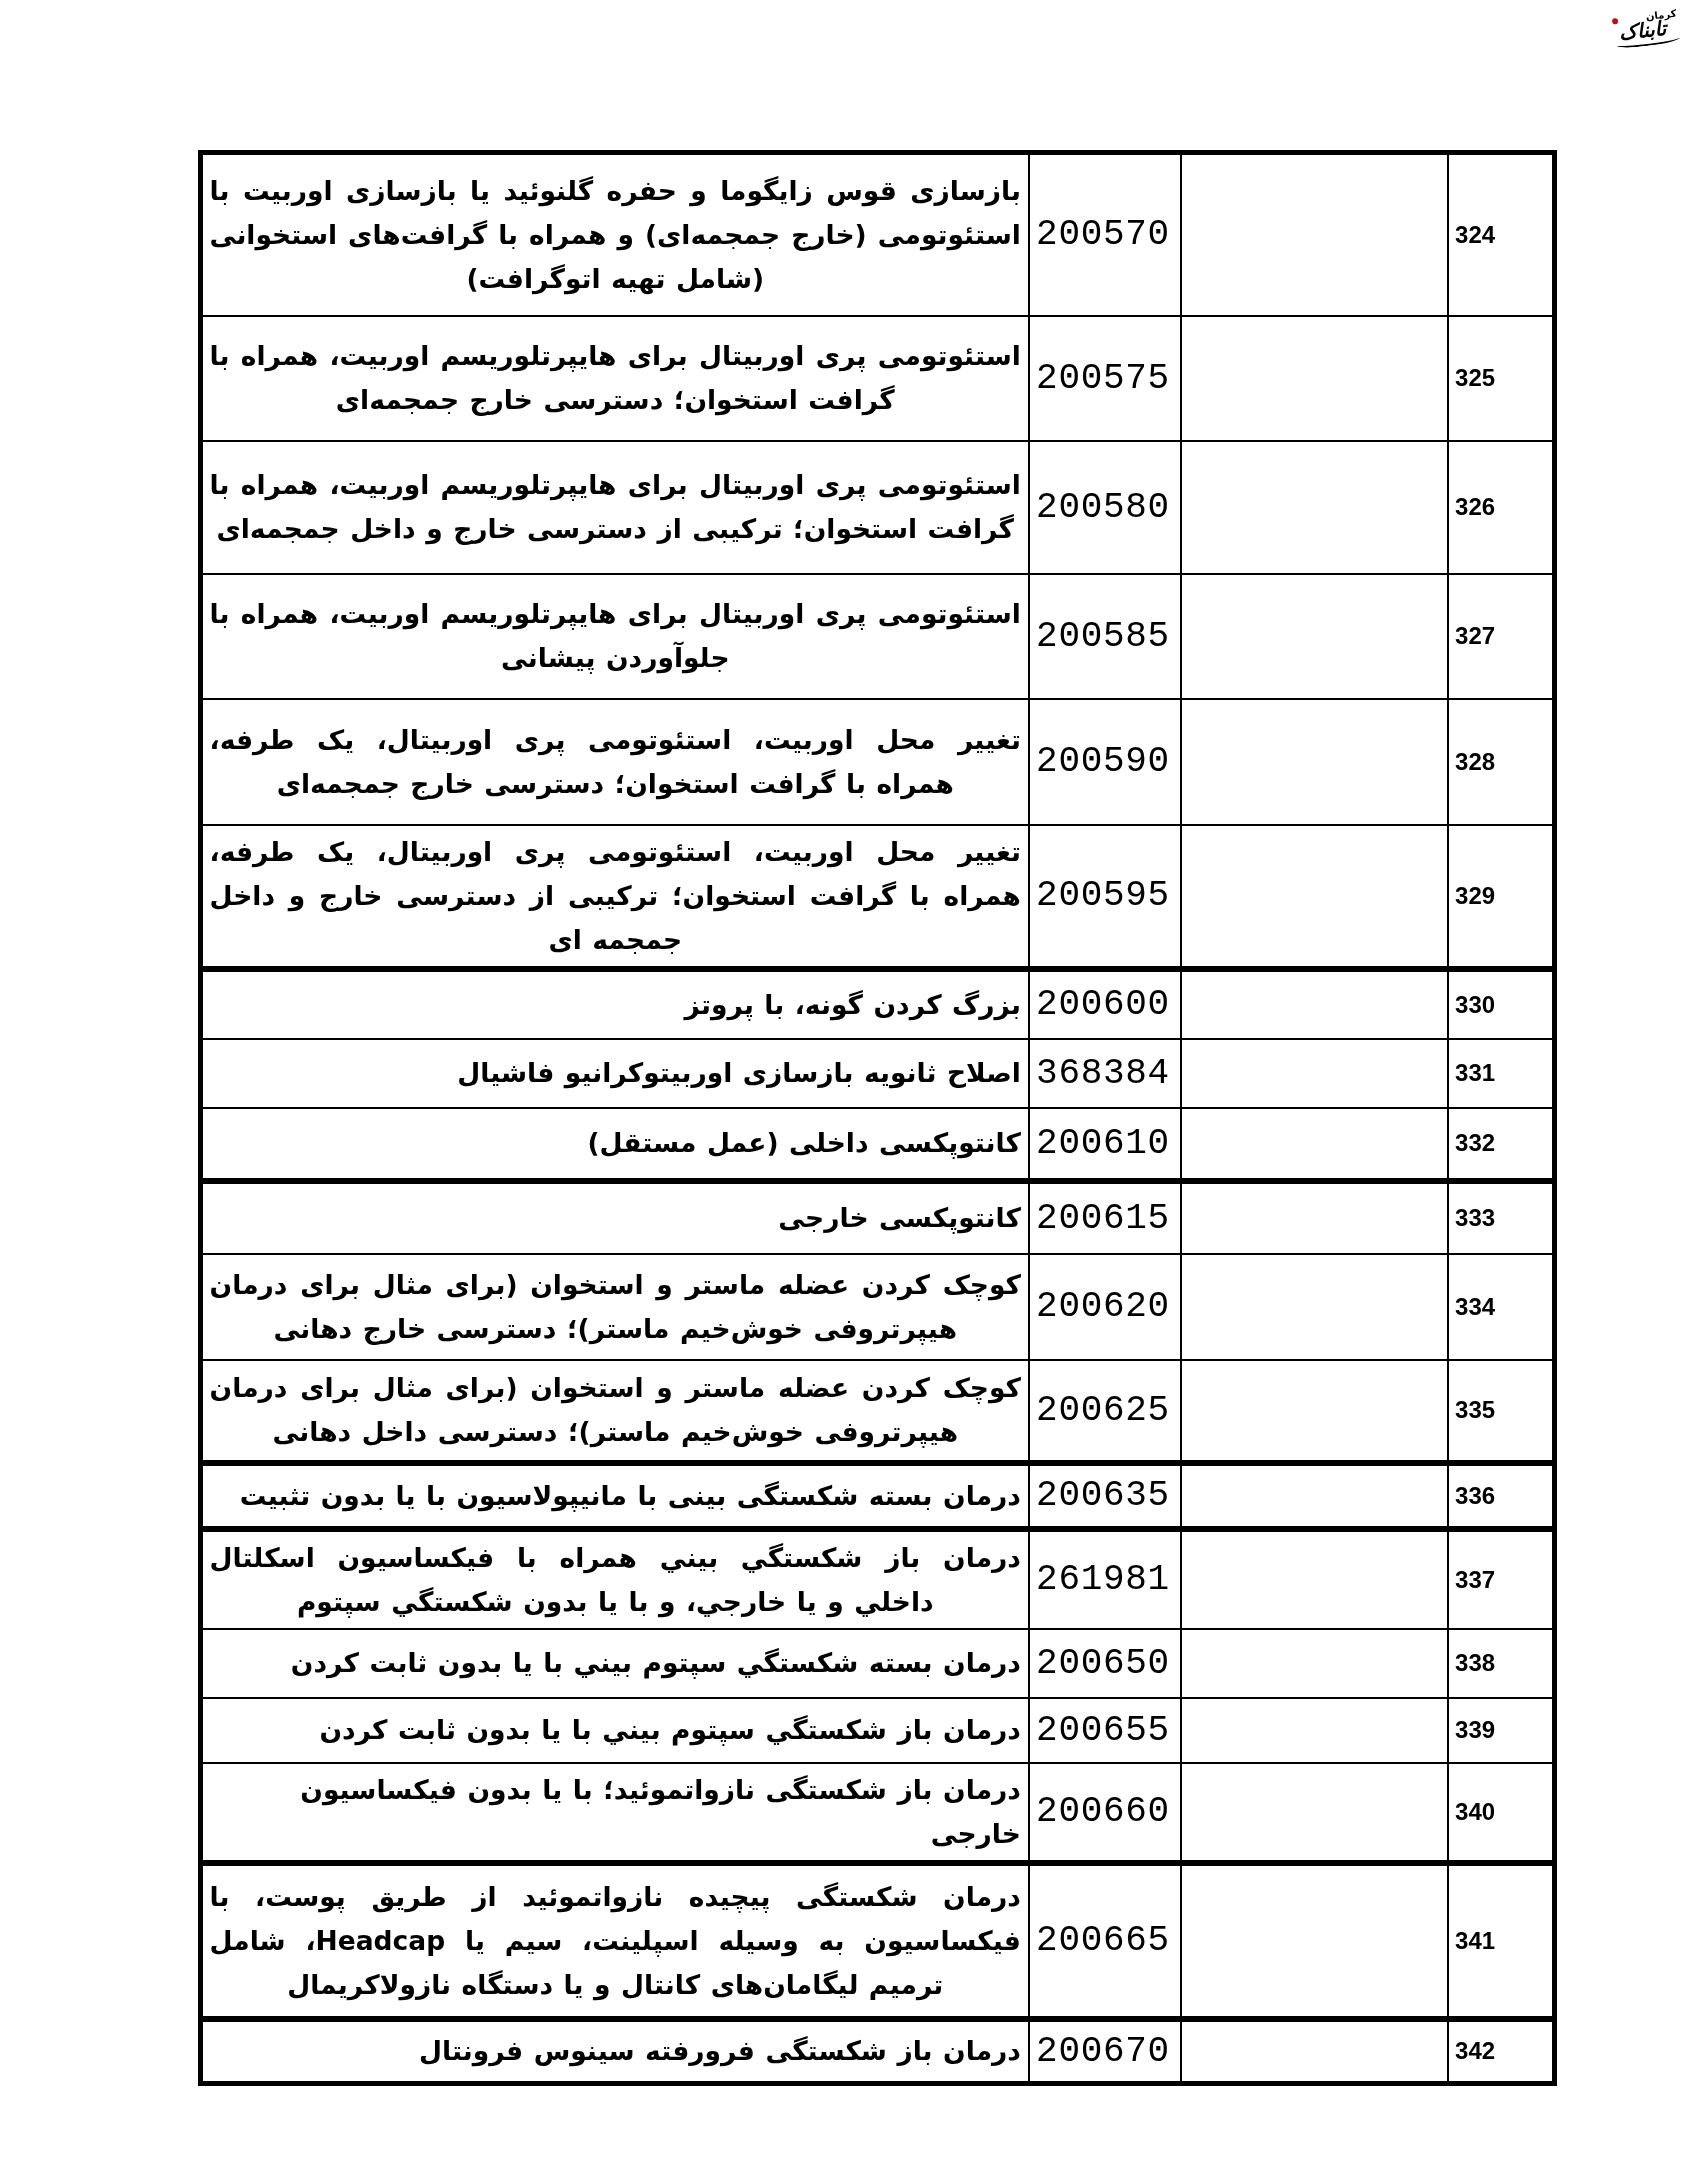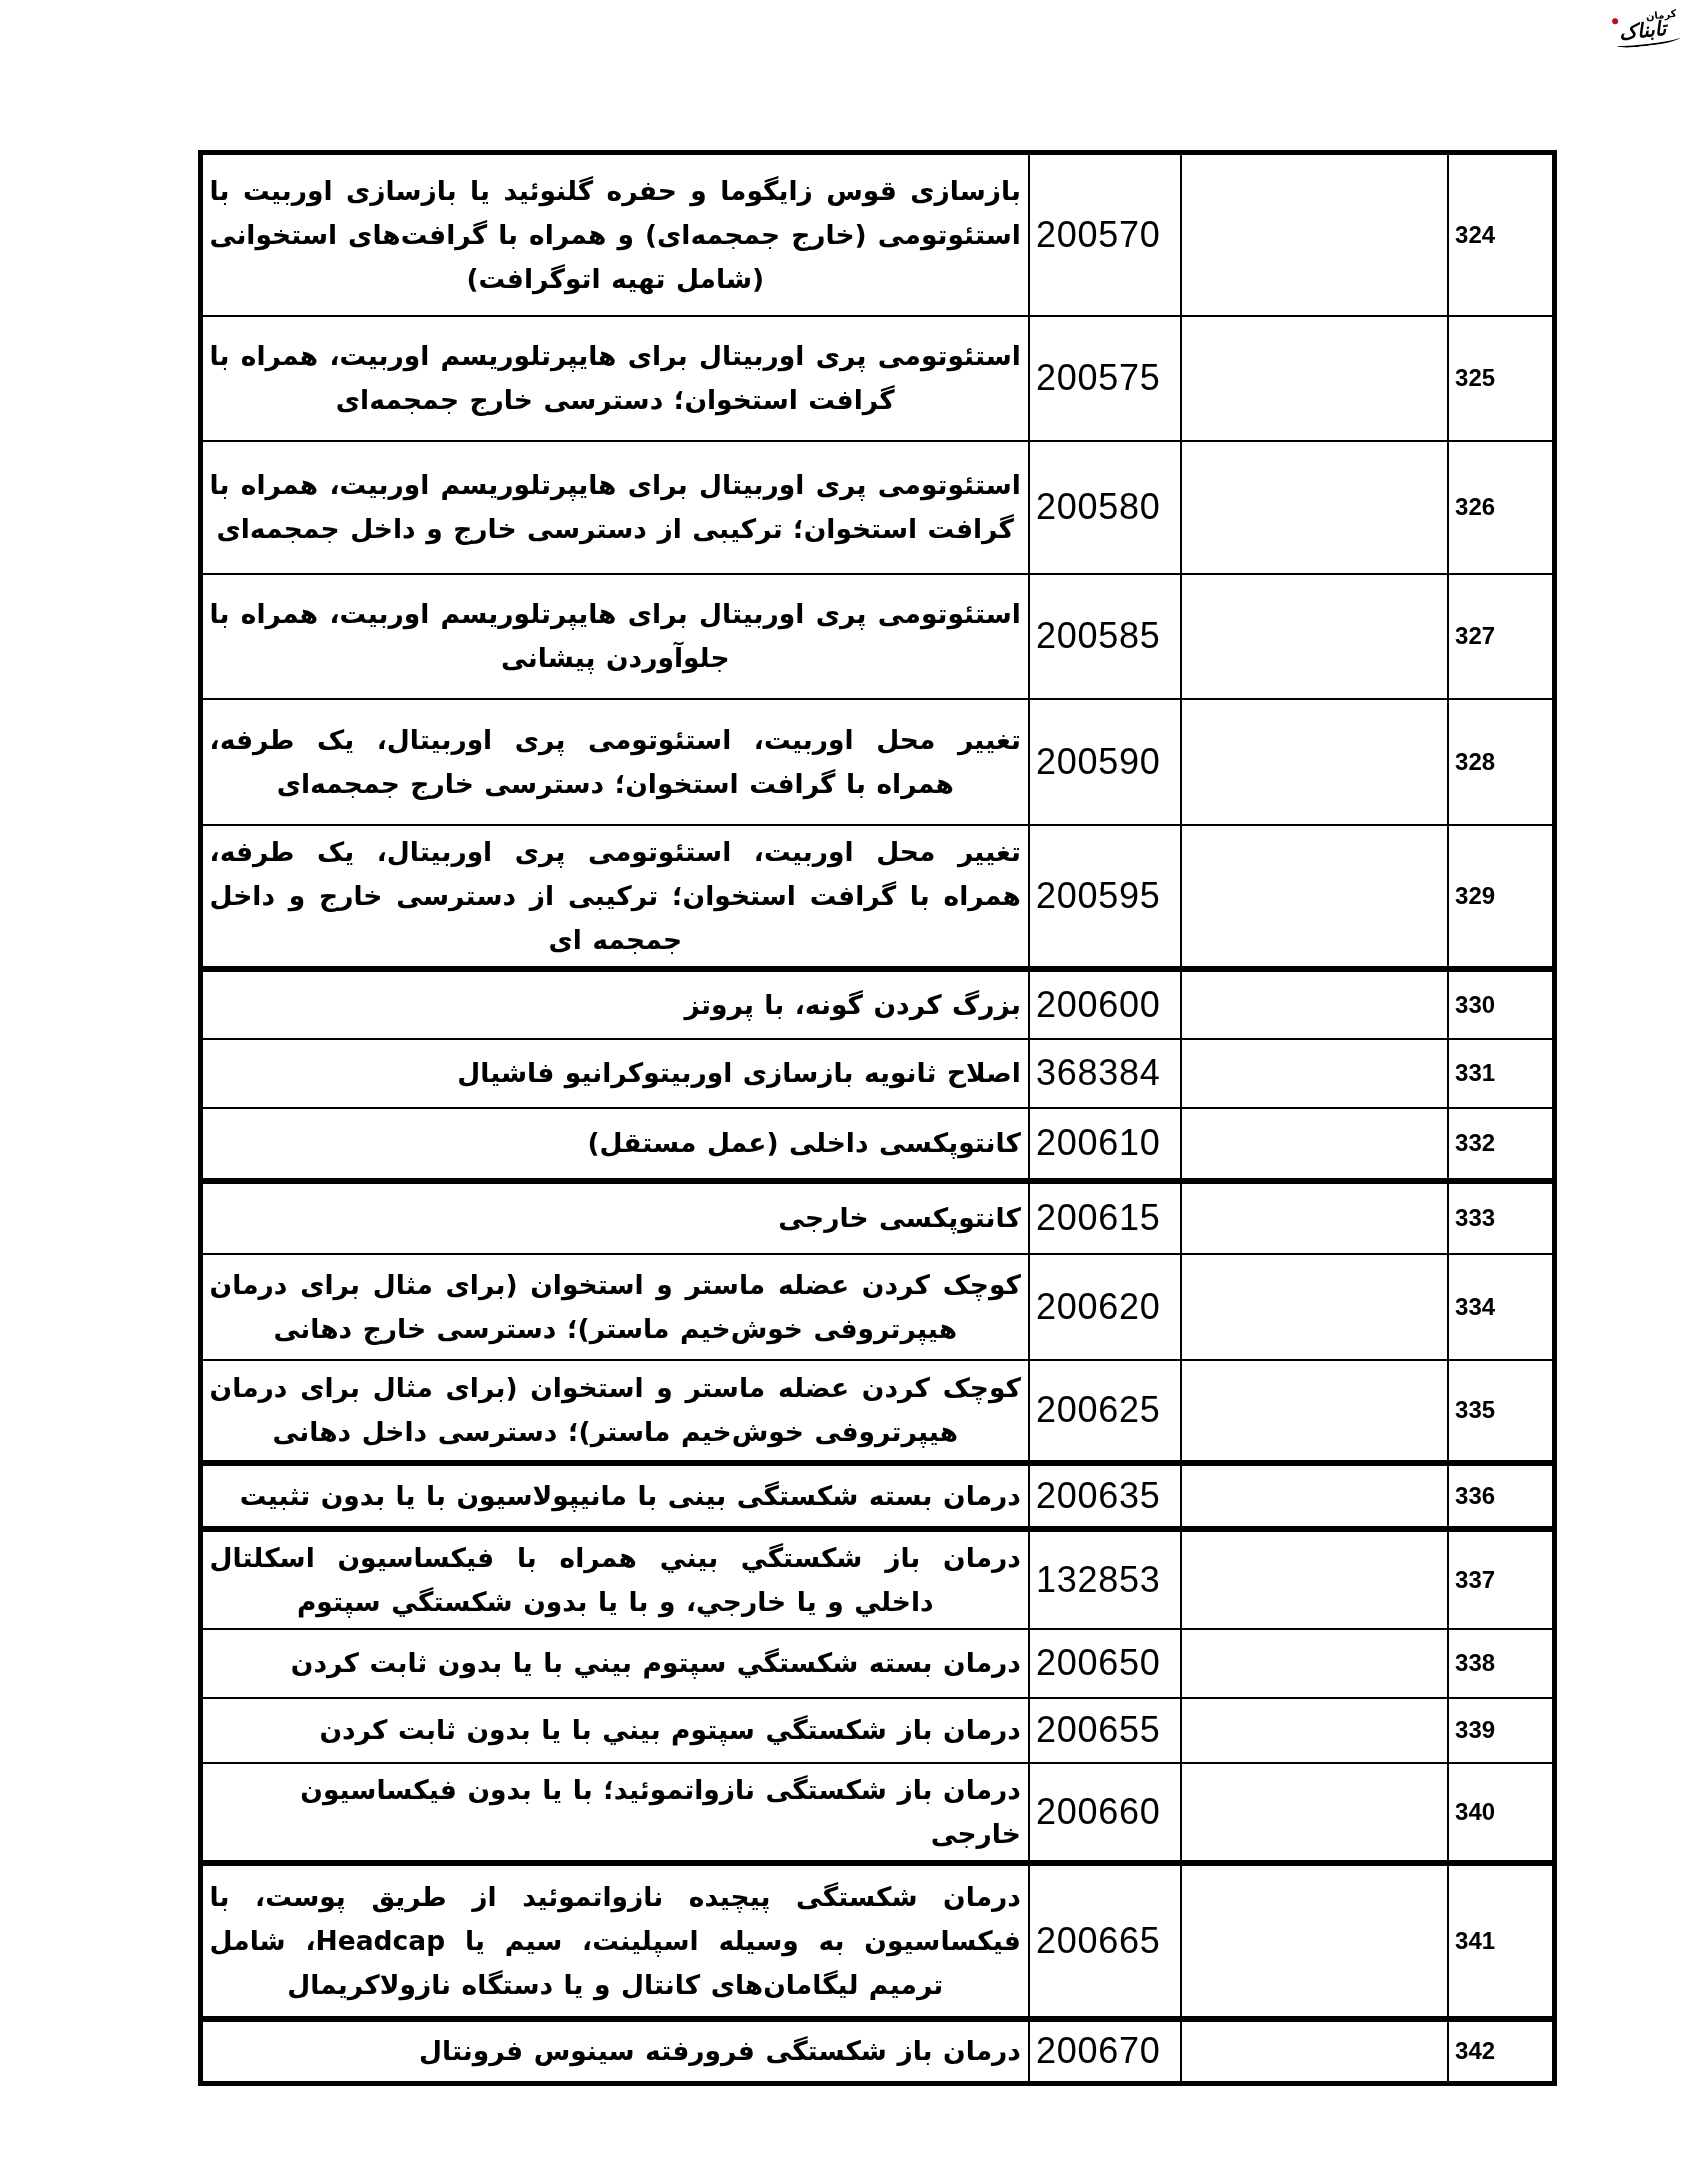--- a/index.html
+++ b/index.html
@@ -68,21 +68,21 @@
   tr.sep td{border-bottom-width:6px;}
   td.num{
     text-align:left;
     font-family:"Liberation Sans",sans-serif;
     font-weight:bold;
     font-size:24px;
     direction:ltr;
   }
   td.blank{}
   td.code{
-    font-family:Liberation Sans, sans-serif;
+    font-family:Liberation Mono, monospace;
     font-size:36px;
     direction:ltr;
     text-align:left;
     padding-left:10.6px;
     letter-spacing:0.7px;
   }
   td.desc{
     font-size:26.5px;
     font-weight:bold;
     line-height:44px;
@@ -191,21 +191,21 @@
         </tr>
         <tr class="sep" style="height: 66px;">
           <td class="num">336</td>
           <td class="blank"></td>
           <td class="code">200635</td>
           <td class="desc single">درمان بسته شکستگی بینی با مانیپولاسیون با یا بدون تثبیت</td>
         </tr>
         <tr style="height: 87px;">
           <td class="num">337</td>
           <td class="blank"></td>
-          <td class="code">132853</td>
+          <td class="code">261981</td>
           <td class="desc just">درمان باز شکستگي بيني همراه با فیکساسیون اسکلتال داخلي و یا خارجي، و با یا بدون شکستگي سپتوم</td>
         </tr>
         <tr style="height: 69px;">
           <td class="num">338</td>
           <td class="blank"></td>
           <td class="code">200650</td>
           <td class="desc single">درمان بسته شکستگي سپتوم بيني با یا بدون ثابت کردن</td>
         </tr>
         <tr style="height: 65px;">
           <td class="num">339</td>

